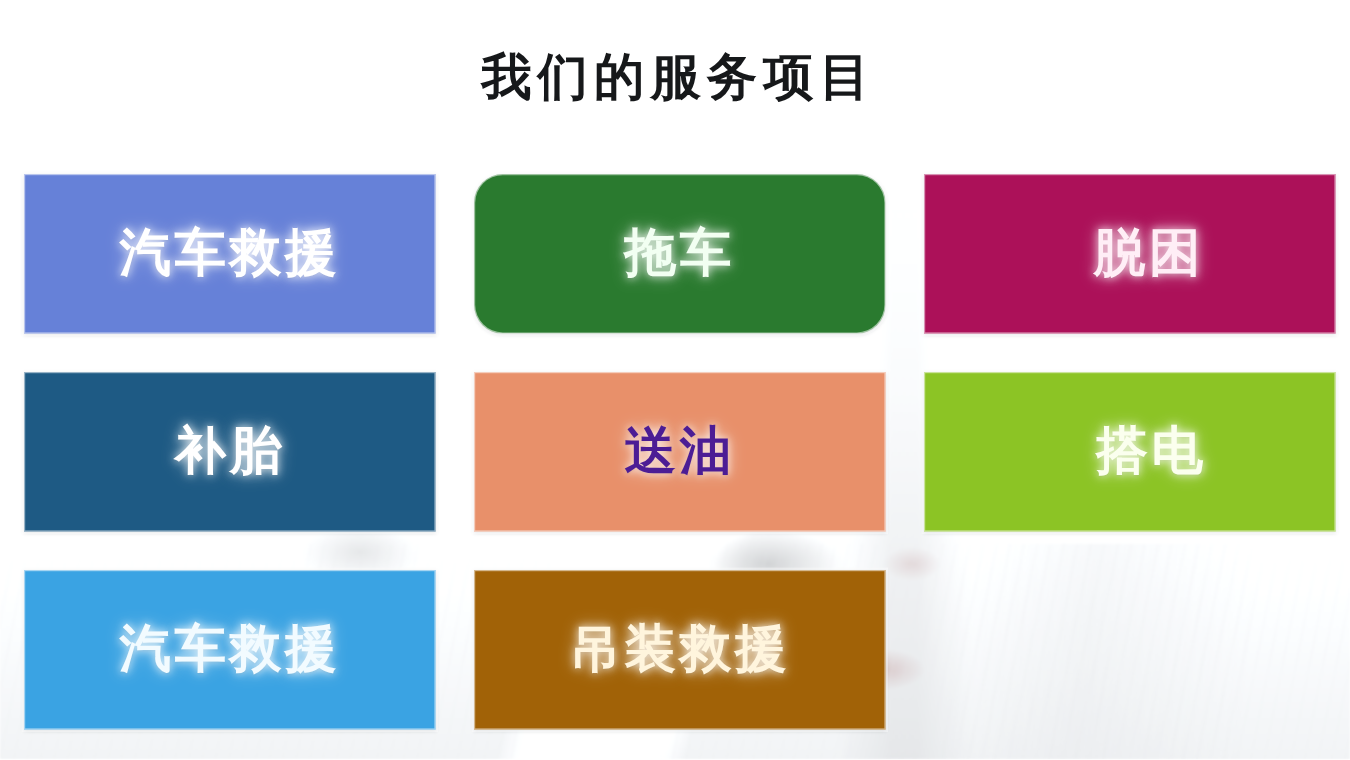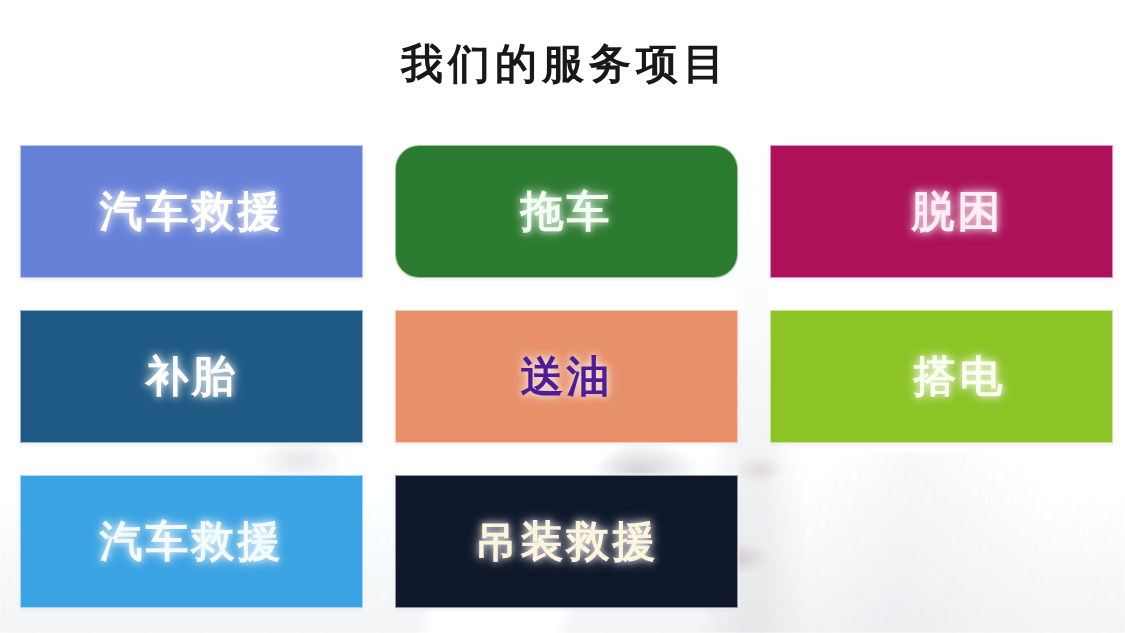--- a/index.html
+++ b/index.html
@@ -144,18 +144,18 @@
     </div>
     <div class="tile" style="background: rgb(232, 144, 106);">
       <span class="tile-label" style="color: #4c1d95;">送油</span>
     </div>
     <div class="tile" style="background: rgb(140, 196, 37); padding-left: 36px;">
       <span class="tile-label" style="color: rgb(251, 255, 238);">搭电</span>
     </div>
     <div class="tile" style="background: rgb(58, 163, 227);">
       <span class="tile-label" style="color: rgb(242, 251, 255);">汽车救援</span>
     </div>
-    <div class="tile" style="background: #0f172a;">
+    <div class="tile" style="background: #a16207;">
       <span class="tile-label" style="color: rgb(255, 245, 221);">吊装救援</span>
     </div>
   </div>
 
 </div>
 
 </body></html>

